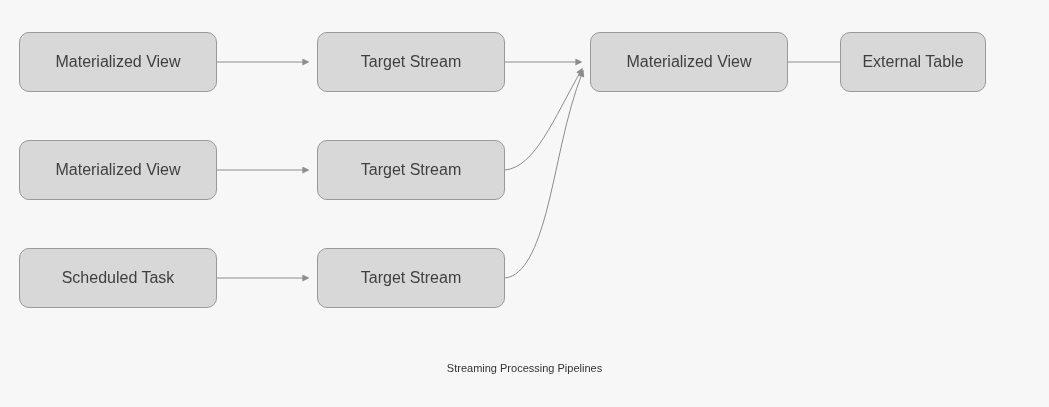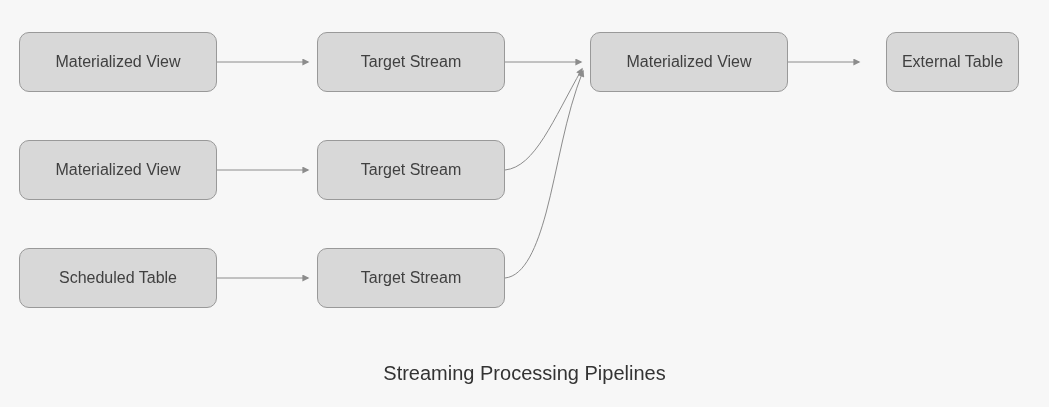--- a/index.html
+++ b/index.html
@@ -36,21 +36,21 @@
     font-size: 16px;
     line-height: 1;
     white-space: nowrap;
   }
   .caption {
     position: absolute;
     left: 0;
     right: 0;
     top: 362px;
     text-align: center;
-    font-size: 20px;
+    font-size: 11px;
     color: #333333;
   }
 </style>
 </head>
 <body>
 
 <div class="canvas">
 
   <svg class="edges-layer" viewBox="0 0 1049 407" xmlns="http://www.w3.org/2000/svg">
     <defs>
@@ -74,34 +74,34 @@
   </div>
 
   <div class="node" style="left:317px; top:32px;  width:188px; height:60px;">
     <span>Target Stream</span>
   </div>
 
   <div class="node" style="left:590px; top:32px;  width:198px; height:60px;">
     <span>Materialized View</span>
   </div>
 
-  <div class="node" style="left:886px; top:32px;  width:133px; height:60px;">
+  <div class="node" style="left:840px; top:32px;  width:146px; height:60px;">
     <span>External Table</span>
   </div>
 
   <div class="node" style="left:19px;  top:140px; width:198px; height:60px;">
     <span>Materialized View</span>
   </div>
 
   <div class="node" style="left:317px; top:140px; width:188px; height:60px;">
     <span>Target Stream</span>
   </div>
 
   <div class="node" style="left:19px;  top:248px; width:198px; height:60px;">
-    <span>Scheduled Table</span>
+    <span>Scheduled Task</span>
   </div>
 
   <div class="node" style="left:317px; top:248px; width:188px; height:60px;">
     <span>Target Stream</span>
   </div>
 
   <div class="caption">Streaming Processing Pipelines</div>
 
 </div>
 

